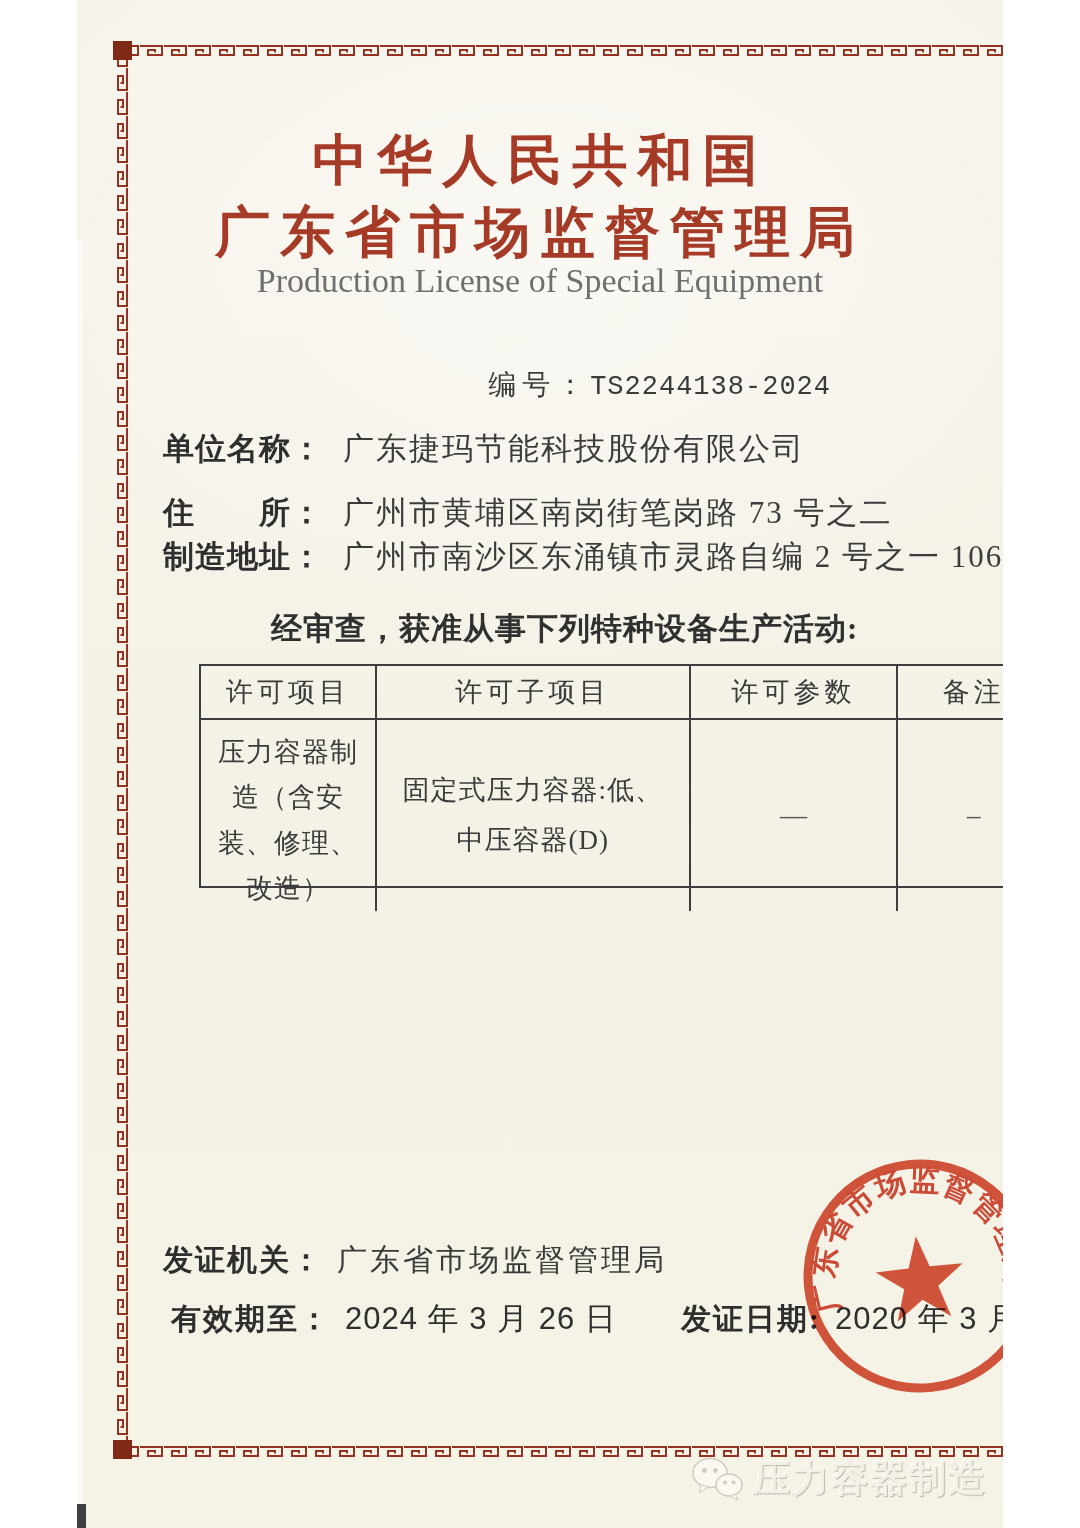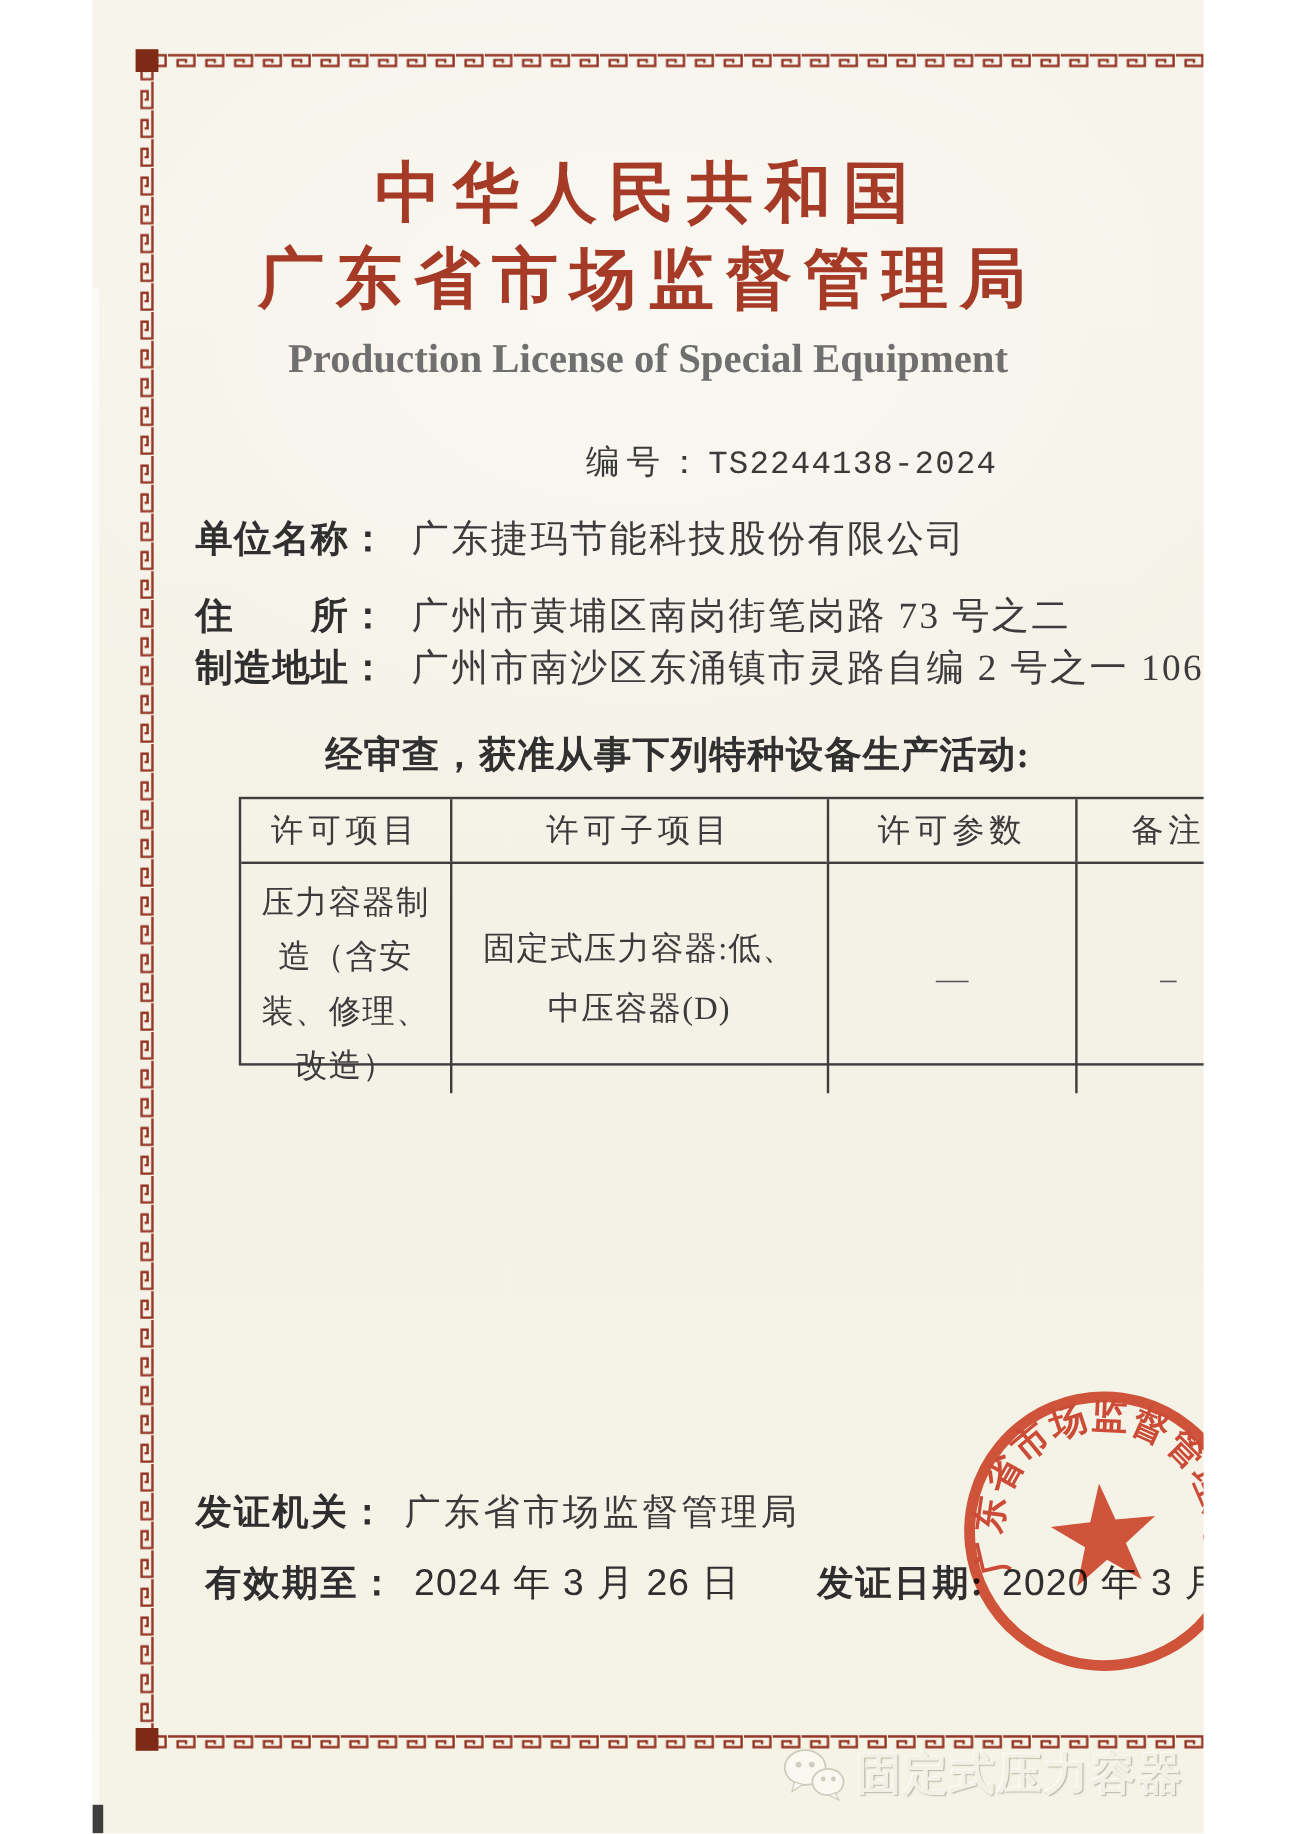--- a/index.html
+++ b/index.html
@@ -13,21 +13,21 @@
   }
   .frame{position:absolute;left:0;top:0;}
   .abs{position:absolute;}
   .title-cn{
     left:0;right:0;text-align:center;font-weight:700;color:#a53a26;
     font-size:55px;letter-spacing:10px;line-height:1.2;
   }
   .t1{top:128px;}
   .t2{top:200px;}
   .title-en{
-    left:0;right:0;text-align:center;color:#6f6f6f;font-weight:700;margin-top:19px;
+    left:0;right:0;text-align:center;color:#6f6f6f;font-weight:400;
   }
   .e1{top:262px;font-size:34px;}
   .e2{top:306px;font-size:34px;}
   .license-no{top:366px;right:172px;font-size:28px;color:#3a3a3a;}
   .license-no .lbl{letter-spacing:6px;}
   .license-no .num{font-family:"Liberation Mono","DejaVu Sans Mono",monospace;font-size:27px;letter-spacing:1px;}
   .f-row{left:86px;font-size:31px;color:#353535;white-space:nowrap;}
   .f-row .lbl{font-weight:700;letter-spacing:1px;margin-right:20px;color:#2f2f2f;}
   .f-row .val{font-weight:400;letter-spacing:2px;color:#3c3c3c;margin-top:20px;}
   .f1{top:428px;}
@@ -154,18 +154,18 @@
     <svg width="56" height="48" viewBox="0 0 56 48" aria-hidden="true">
       <ellipse cx="21" cy="18" rx="17" ry="14.5" fill="#faf8f0" stroke="#cfccbe" stroke-width="1.5"></ellipse>
       <polygon points="12,30 10,38 19,32" fill="#faf8f0" stroke="#cfccbe" stroke-width="1"></polygon>
       <ellipse cx="40" cy="30" rx="13" ry="11" fill="#faf8f0" stroke="#cfccbe" stroke-width="1.5"></ellipse>
       <polygon points="46,39 49,45 41,41" fill="#faf8f0" stroke="#cfccbe" stroke-width="1"></polygon>
       <circle cx="15.5" cy="15.5" r="2.4" fill="#d0cdbf"></circle>
       <circle cx="26.5" cy="15.5" r="2.4" fill="#d0cdbf"></circle>
       <circle cx="36" cy="27.5" r="2" fill="#d0cdbf"></circle>
       <circle cx="44.5" cy="27.5" r="2" fill="#d0cdbf"></circle>
     </svg>
-    <span class="wm-text">固定式压力容器</span>
+    <span class="wm-text">压力容器制造</span>
   </div>
 
   <div class="abs scan-left"></div>
   <div class="abs scan-mark"></div>
 </div>
 
 </body></html>

